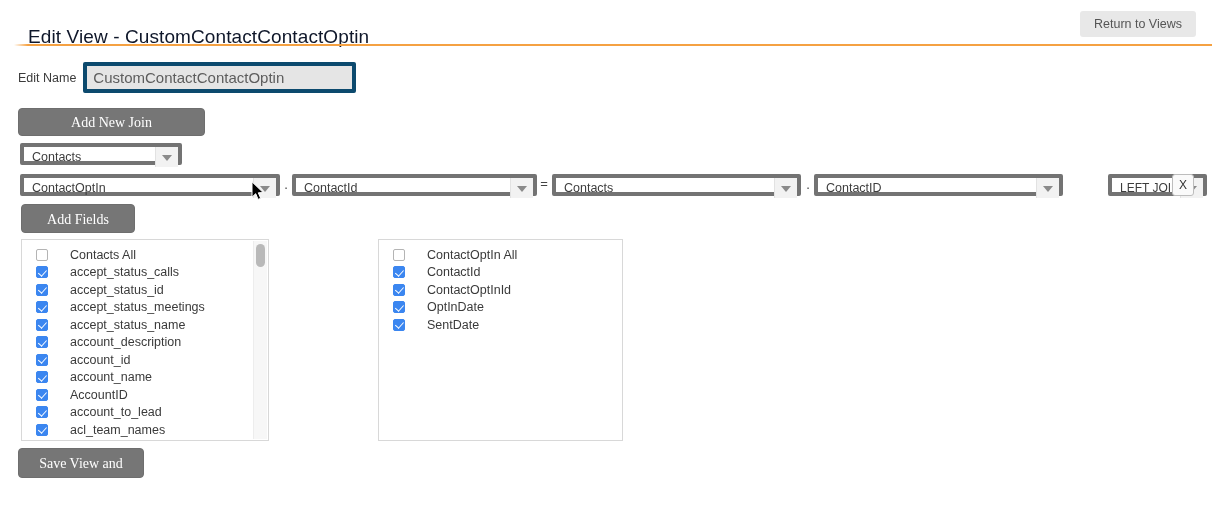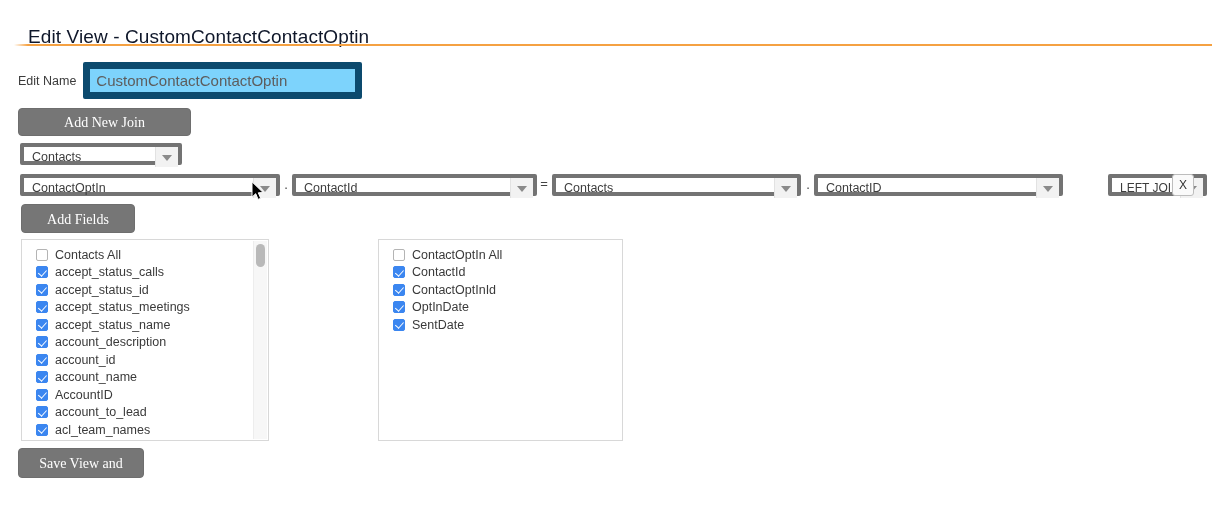--- a/index.html
+++ b/index.html
@@ -66,23 +66,23 @@
     font-size: 12.5px;
     color: #3b3b3b;
     white-space: nowrap;
   }
   #view-name-input {
     margin-left: 7px;
     width: 253px;
     height: 21px;
     padding: 1px 6px;
     box-sizing: content-box;
-    border: 7px solid #0c4a6e;
+    border: 4px solid #0c4a6e;
     border-radius: 2px;
-    background: #7dd3fc;
+    background: #e5e5e5;
     font-family: "Liberation Sans", sans-serif;
     font-size: 15px;
     color: #5d5d5d;
     outline: none;
   }
 
   
   .gray-button {
     background: #767676;
     border: 1px solid #6e6e6e;
@@ -90,21 +90,21 @@
     color: #ffffff;
     font-family: "Liberation Serif", serif;
     font-size: 14px;
     text-align: center;
     cursor: pointer;
     box-sizing: border-box;
   }
   #add-new-join-button {
     position: absolute;
     left: 18px; top: 108px;
-    width: 173px; height: 28px;
+    width: 187px; height: 28px;
     line-height: 26px;
   }
   #add-fields-button {
     position: absolute;
     left: 21px; top: 204px;
     width: 114px; height: 29px;
     line-height: 27px;
   }
   #save-view-return-button {
     position: absolute;
@@ -259,21 +259,21 @@
   .cbox.on::after {
     content: "";
     position: absolute;
     left: 3px; top: 0.5px;
     width: 3.5px; height: 7px;
     border: solid #ffffff;
     border-width: 0 1.8px 1.8px 0;
     transform: rotate(42deg);
   }
   .field-label {
-    margin-left: 7px;
+    margin-left: 22px;
     font-size: 12.5px;
     color: #3a3a3a;
     white-space: nowrap;
     line-height: 14px;
   }
 
   
   #contacts-scrollbar {
     position: absolute;
     right: 1px; top: 1px;
@@ -295,20 +295,21 @@
     left: 251px; top: 181px;
     width: 14px; height: 20px;
     pointer-events: none;
   }
 </style>
 </head>
 <body>
 
 <div id="header-bar">
   <div id="page-title">Edit View - CustomContactContactOptin</div>
+  <button id="return-to-views-button">Return to Views</button>
 </div>
 <div id="header-rule"></div>
 
 <div id="viewname-row">
   <span id="viewname-label">Edit Name</span>
   <input id="view-name-input" type="text" value="CustomContactContactOptin" style="">
 </div>
 
 <button id="add-new-join-button" class="gray-button">Add New Join</button>
 

